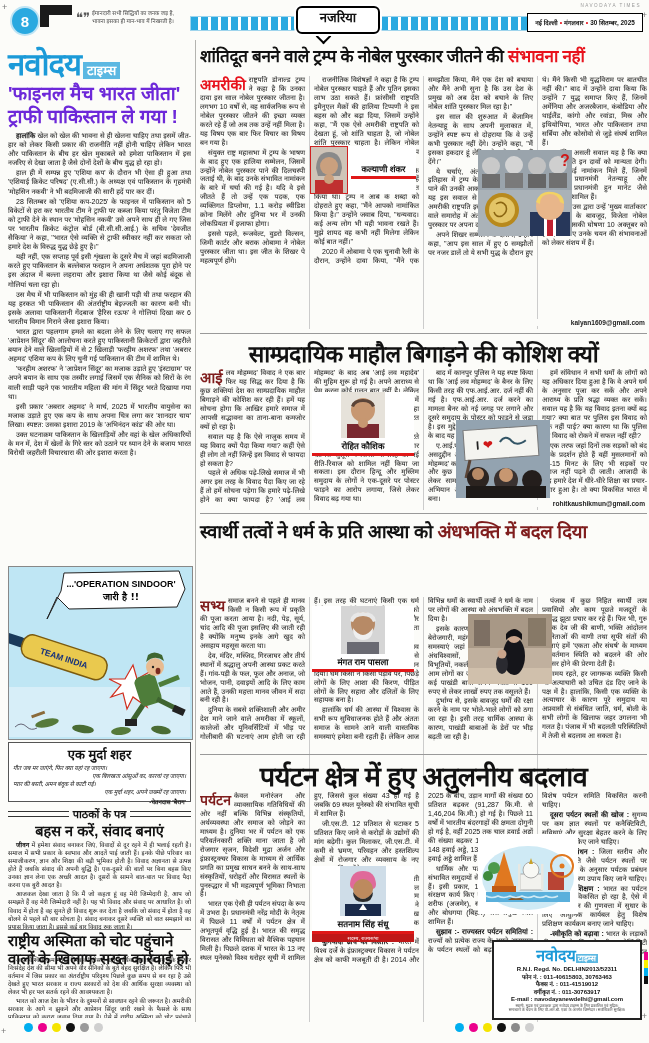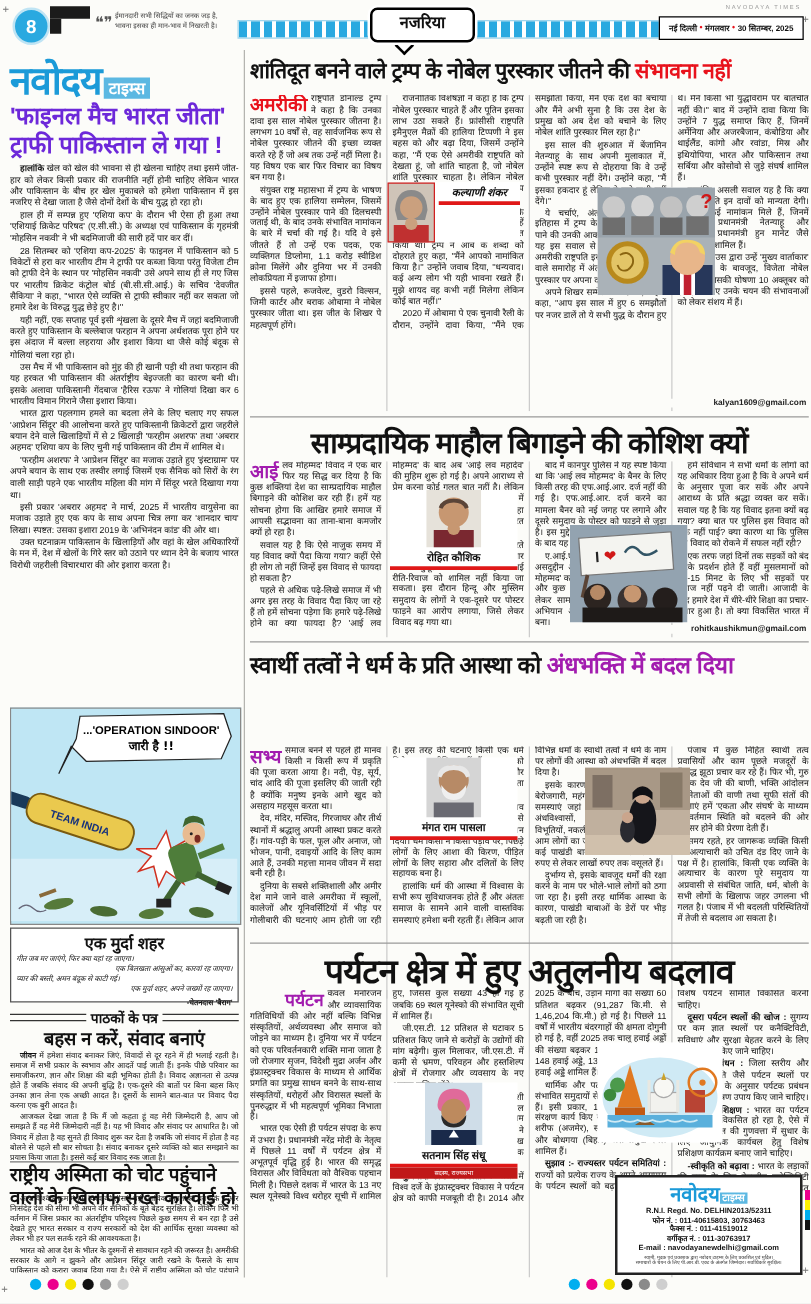--- a/index.html
+++ b/index.html
@@ -31,25 +31,25 @@
   .mast .w2{font-size:13px;font-weight:bold;color:#fff;background:#5cb8e2;padding:1px 4px;margin-left:2px;}
   .ch{left:8px;top:82px;width:183px;font-size:19px;font-weight:bold;line-height:1.22;color:#6d28d9;}
   .body-sm{font-size:7px;line-height:1.3;text-align:justify;color:#111;}
   .body-sm p,.cols p{margin:0 0 1px 0;text-indent:8px;}
   .lcolbody{left:8px;top:131px;width:183px;height:431px;overflow:hidden;}
   .vrule{left:195px;top:40px;width:0;height:982px;border-left:1px solid #b4b4b0;}
   
   .hrule{height:0;border-top:1px solid #999;}
   .h1a{left:200px;top:44px;width:447px;font-size:17px;font-weight:bold;white-space:nowrap;letter-spacing:-0.3px;}
   .red{color:#e8121c;}
-  .blue{color:#a21caf;}
+  .blue{color:#7f1d1d;}
   .cols{column-gap:9px;column-rule:1px solid #ccc;font-size:7px;line-height:1.28;text-align:justify;overflow:hidden;}
   .c4{column-count:4;}
   .drop{float:left;font-weight:bold;font-size:15px;line-height:1;margin:1px 3px 0 0;}
-  .drop.big{font-size:14px;margin-left:28px;}
+  .drop.big{font-size:14px;}
   .authbox{background:#fff;z-index:5;}
   .nbar{font-weight:bold;font-size:8.5px;text-align:center;border-bottom:3px solid #e01818;background:#fff;padding:2px 0 2px 0;}
   .nsub{font-size:5px;text-align:center;color:#fff;background:#c01818;padding:1px 0;}
   .email{font-size:6.6px;font-weight:bold;text-align:right;color:#222;background:#fcfcf9;z-index:5;}
   .h2a{left:200px;top:337px;width:447px;font-size:23px;font-weight:bold;text-align:center;letter-spacing:-0.5px;}
   .h3a{left:200px;top:518px;width:447px;font-size:18.5px;font-weight:bold;white-space:nowrap;letter-spacing:-0.3px;}
   .h4a{left:200px;top:757px;width:447px;font-size:27px;font-weight:bold;text-align:center;letter-spacing:-0.5px;}
   figure{margin:0;}
   
   .cartoonbox{left:8px;top:566px;width:183px;height:172px;border:1px solid #888;background:#bfe6f4;}
@@ -213,21 +213,21 @@
 
   <div class="abs authbox" style="left:310px;top:146px;width:106px;">
     <div style="display:flex;gap:3px;align-items:stretch;">
       <svg width="38" height="48" viewBox="0 0 38 48">
         <rect width="38" height="48" fill="#cfc4b8" stroke="#d02020" stroke-width="2"></rect>
         <path d="M6 22 q1 -16 13 -16 q12 0 13 16 l-2 8 h-22 z" fill="#8a8a8a"></path>
         <circle cx="19" cy="20" r="9" fill="#caa07e"></circle>
         <rect x="5" y="34" width="28" height="14" fill="#c03030"></rect>
         <circle cx="19" cy="33" r="5" fill="#caa07e"></circle>
       </svg>
-      <div style="flex:1;display:flex;flex-direction:column;justify-content:flex-start;font-style:italic;">
+      <div style="flex:1;display:flex;flex-direction:column;justify-content:center;">
         <div class="nbar">कल्याणी शंकर</div>
       </div>
     </div>
   </div>
 
   <figure class="abs authbox" style="left:478px;top:150px;width:94px;height:86px;">
     <svg width="94" height="86" viewBox="0 0 94 86">
       <rect width="94" height="86" fill="#aab2b8"></rect>
       <rect width="94" height="40" fill="#9aa4ac"></rect>
       <g>

